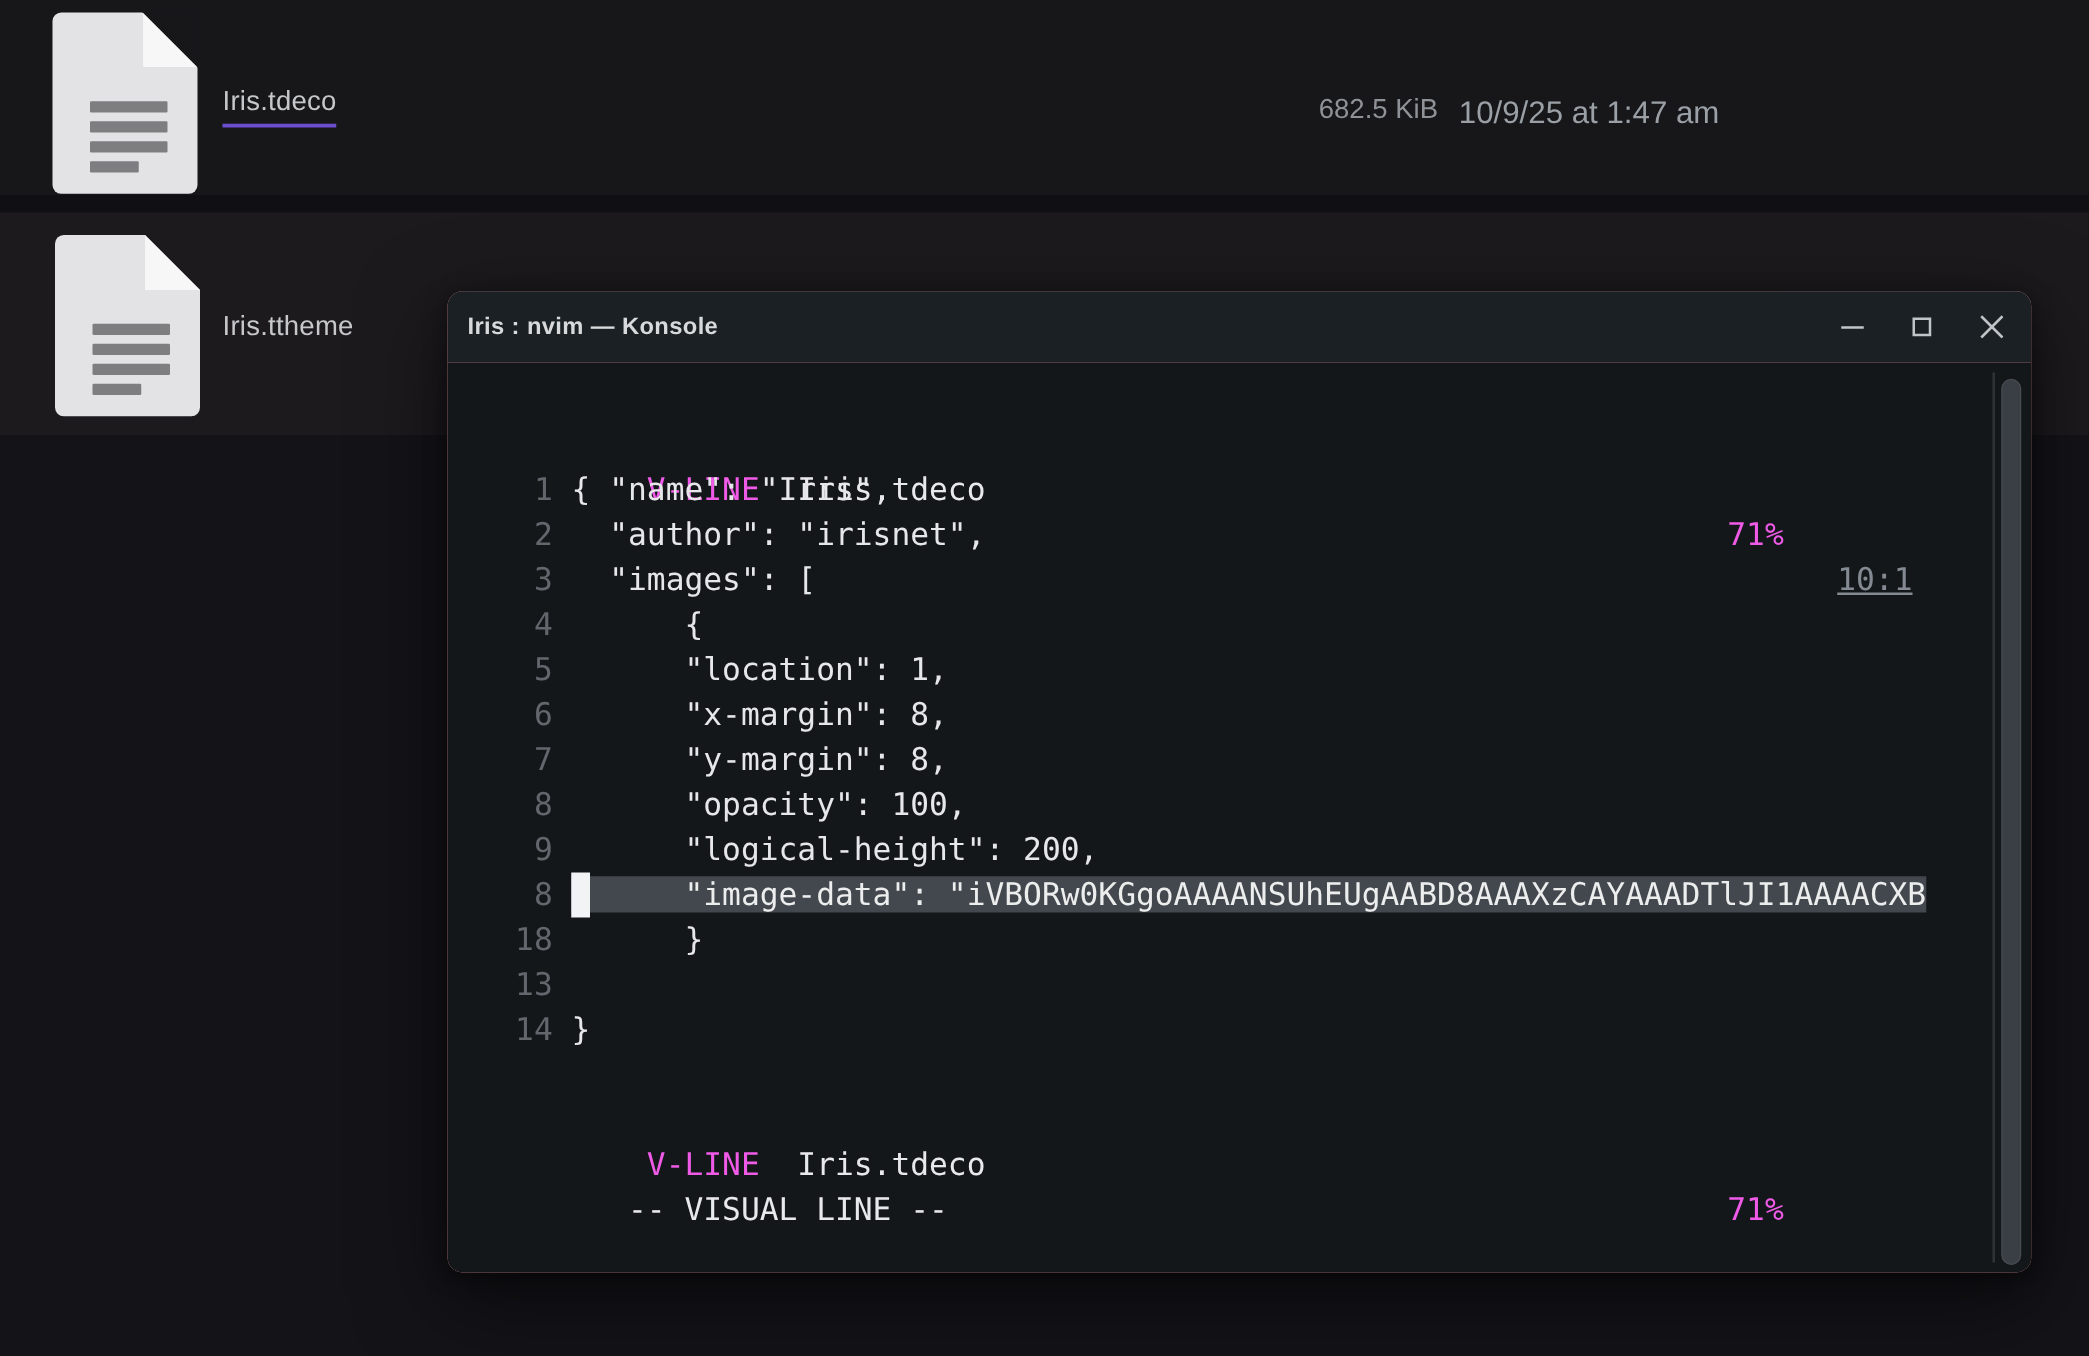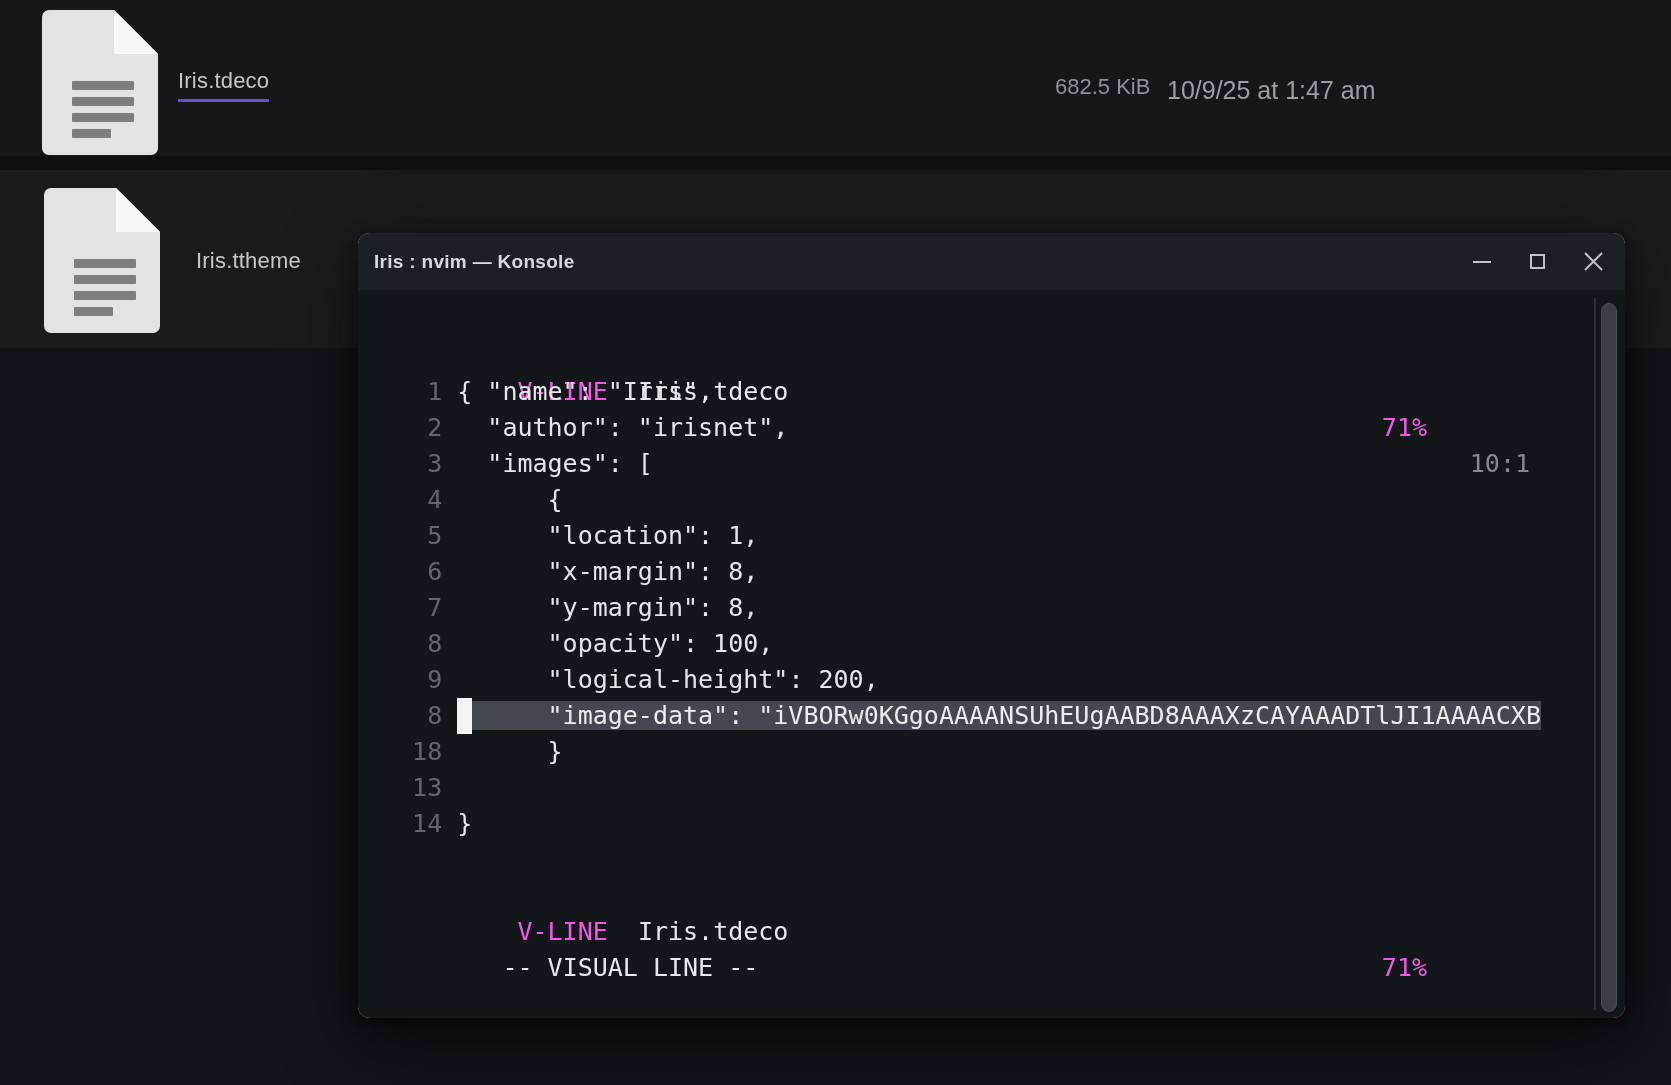--- a/index.html
+++ b/index.html
@@ -53,21 +53,21 @@
   .trow { position:relative; height:36px; white-space:pre; }
 
   .lnum { display:inline-block; width:4ch; text-align:right; color:#63676d; }
   .code { margin-left:1ch; white-space:pre; }
   .sel  { margin-left:1ch; white-space:pre; background:#43474e; color:#eceded; }
   .cursor { display:inline-block; width:1ch; background:#f2f3f4; color:#14171a; }
 
   .sl-mode   { margin-left:1ch; color:#ef5ae6; }
   .sl-file   { margin-left:2ch; color:#e8e9eb; }
   .sl-pct    { position:absolute; right:198px; color:#ef5ae6; }
-  .sl-pos    { position:absolute; right:95px;  color:#848a92; }
+  .sl-pos    { position:absolute; right:95px;  color:#848a92;text-decoration:underline; }
   .modeline  { color:#e8e9eb; }
 
   .vsep { position:absolute; top:8px; bottom:8px; right:29px; width:2px; background:#2e3237; }
   .sb-thumb { position:absolute; top:13px; right:8px; width:16px; height:709px;
       background:#3a3e45; border-radius:9px; border:1px solid #484c53; }
 </style>
 </head>
 <body>
 
 <div class="fm-row row-tdeco">
@@ -90,21 +90,21 @@
 <div class="fm-row row-ttheme">
   <div class="doc-icon" style="left:44px; top:18px;">
     <div class="page"></div>
     <div class="corner-cover"></div>
     <div class="fold"></div>
     <div class="bar bar1"></div>
       <div class="bar bar2"></div>
       <div class="bar bar3"></div>
       <div class="bar bar4"></div>
   </div>
-  <span class="file-label" style="left:196px; top:78px;">Iris.ttheme</span>
+  <span class="file-label" style="left:178px; top:78px;">Iris.ttheme</span>
 </div>
 
 <div class="window">
   <div class="titlebar">
     <span class="title">Iris : nvim — Konsole</span>
     <div class="controls">
       <div class="ctl">
           <div class="ctl-min-glyph"></div>
         </div>
       <div class="ctl">

